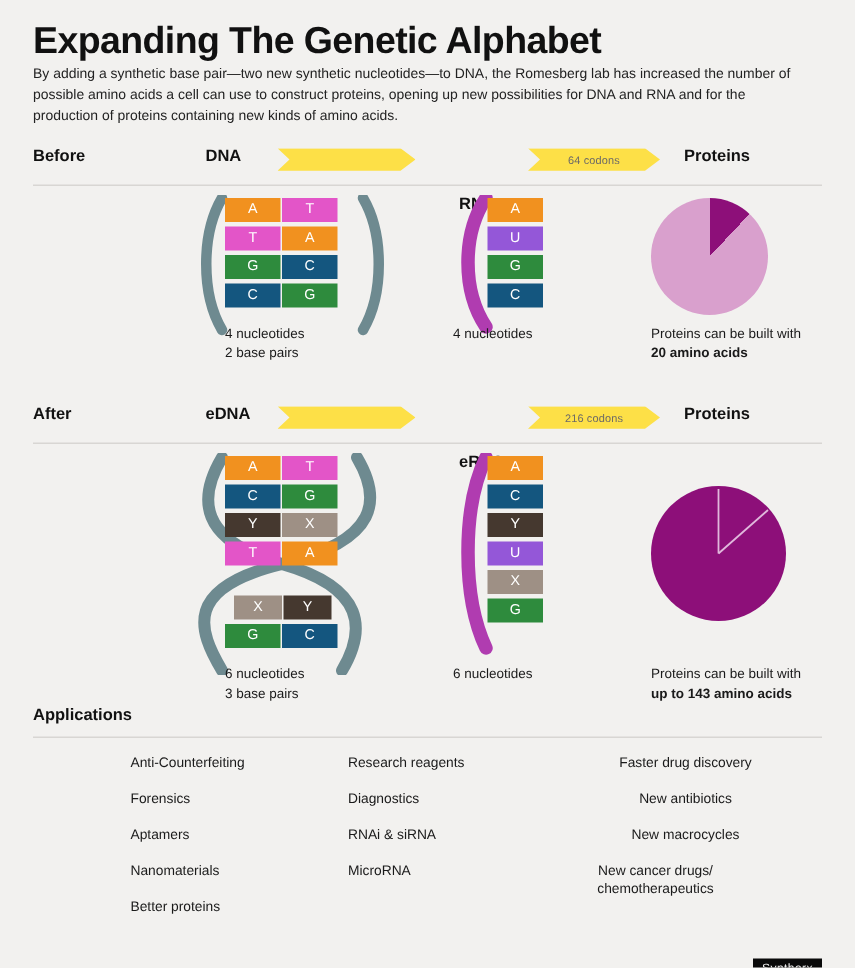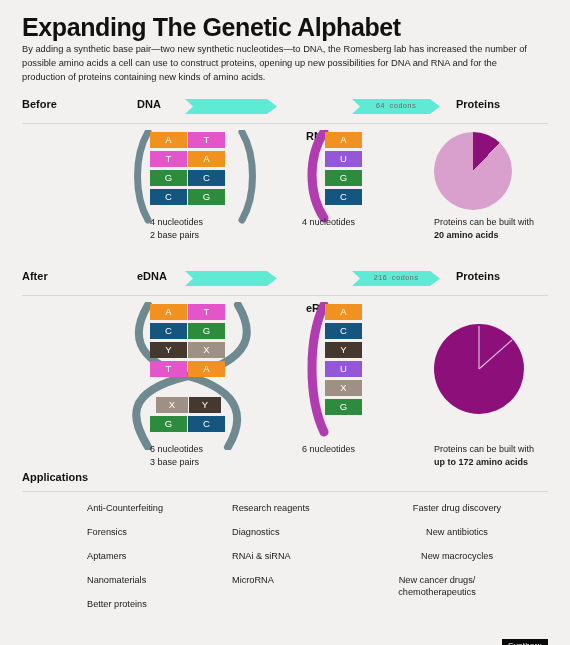--- a/index.html
+++ b/index.html
@@ -29,24 +29,24 @@
   .rowhead .lbl{
     position:absolute;top:0;font-size:11px;font-weight:bold;color:#111;
   }
   .c1{left:0px;}
   .c2{left:115px;}
   .c3{left:284px;margin-top:32px;}
   .c4{left:434px;}
 
   .arrow{
     position:absolute;top:1px;height:15px;
-    background:#5eead4;
+    background:#fde047;
     display:flex;align-items:center;justify-content:center;
     clip-path:polygon(0 0, calc(100% - 10px) 0, 100% 50%, calc(100% - 10px) 100%, 0 100%, 8px 50%);
-    font-size:7.3px;color:#6d6a67;letter-spacing:.1px;font-family:Liberation Mono, monospace;
+    font-size:7.3px;color:#6d6a67;letter-spacing:.1px;
   }
   .arrow-dna{left:163px;width:92px;}
   .arrow-rna{left:330px;width:88px;}
 
   .divider{height:1px;background:#d8d6d3;margin-top:3px;width:526px;}
 
   
   .diagrams{position:relative;}
 
   .col-cap{
@@ -194,21 +194,21 @@
     <div class="col-cap" style="left:280px;top:147px;">6 nucleotides</div>
 
     <div class="pie" style="left:412px;top:28px;width:90px;height:90px;background:#8d0f79;">
       <svg width="90" height="90" style="display:block;">
         <line x1="45" y1="45" x2="45" y2="2" stroke="#e0b8dc" stroke-width="1.2"></line>
         <line x1="45" y1="45" x2="78" y2="16" stroke="#e0b8dc" stroke-width="1.2"></line>
       </svg>
     </div>
     <div class="col-cap" style="left:412px;top:147px;">
       <div>Proteins can be built with</div>
-      <div><b>up to 172 amino acids</b></div>
+      <div><b>up to 143 amino acids</b></div>
     </div>
   </div>
 
   <div class="apps-title">Applications</div>
   <div class="apps-div"></div>
 
   <div class="apps-cols">
     <div class="apps-col ac1">
       <div class="item">Anti-Counterfeiting</div>
       <div class="item">Forensics</div>

